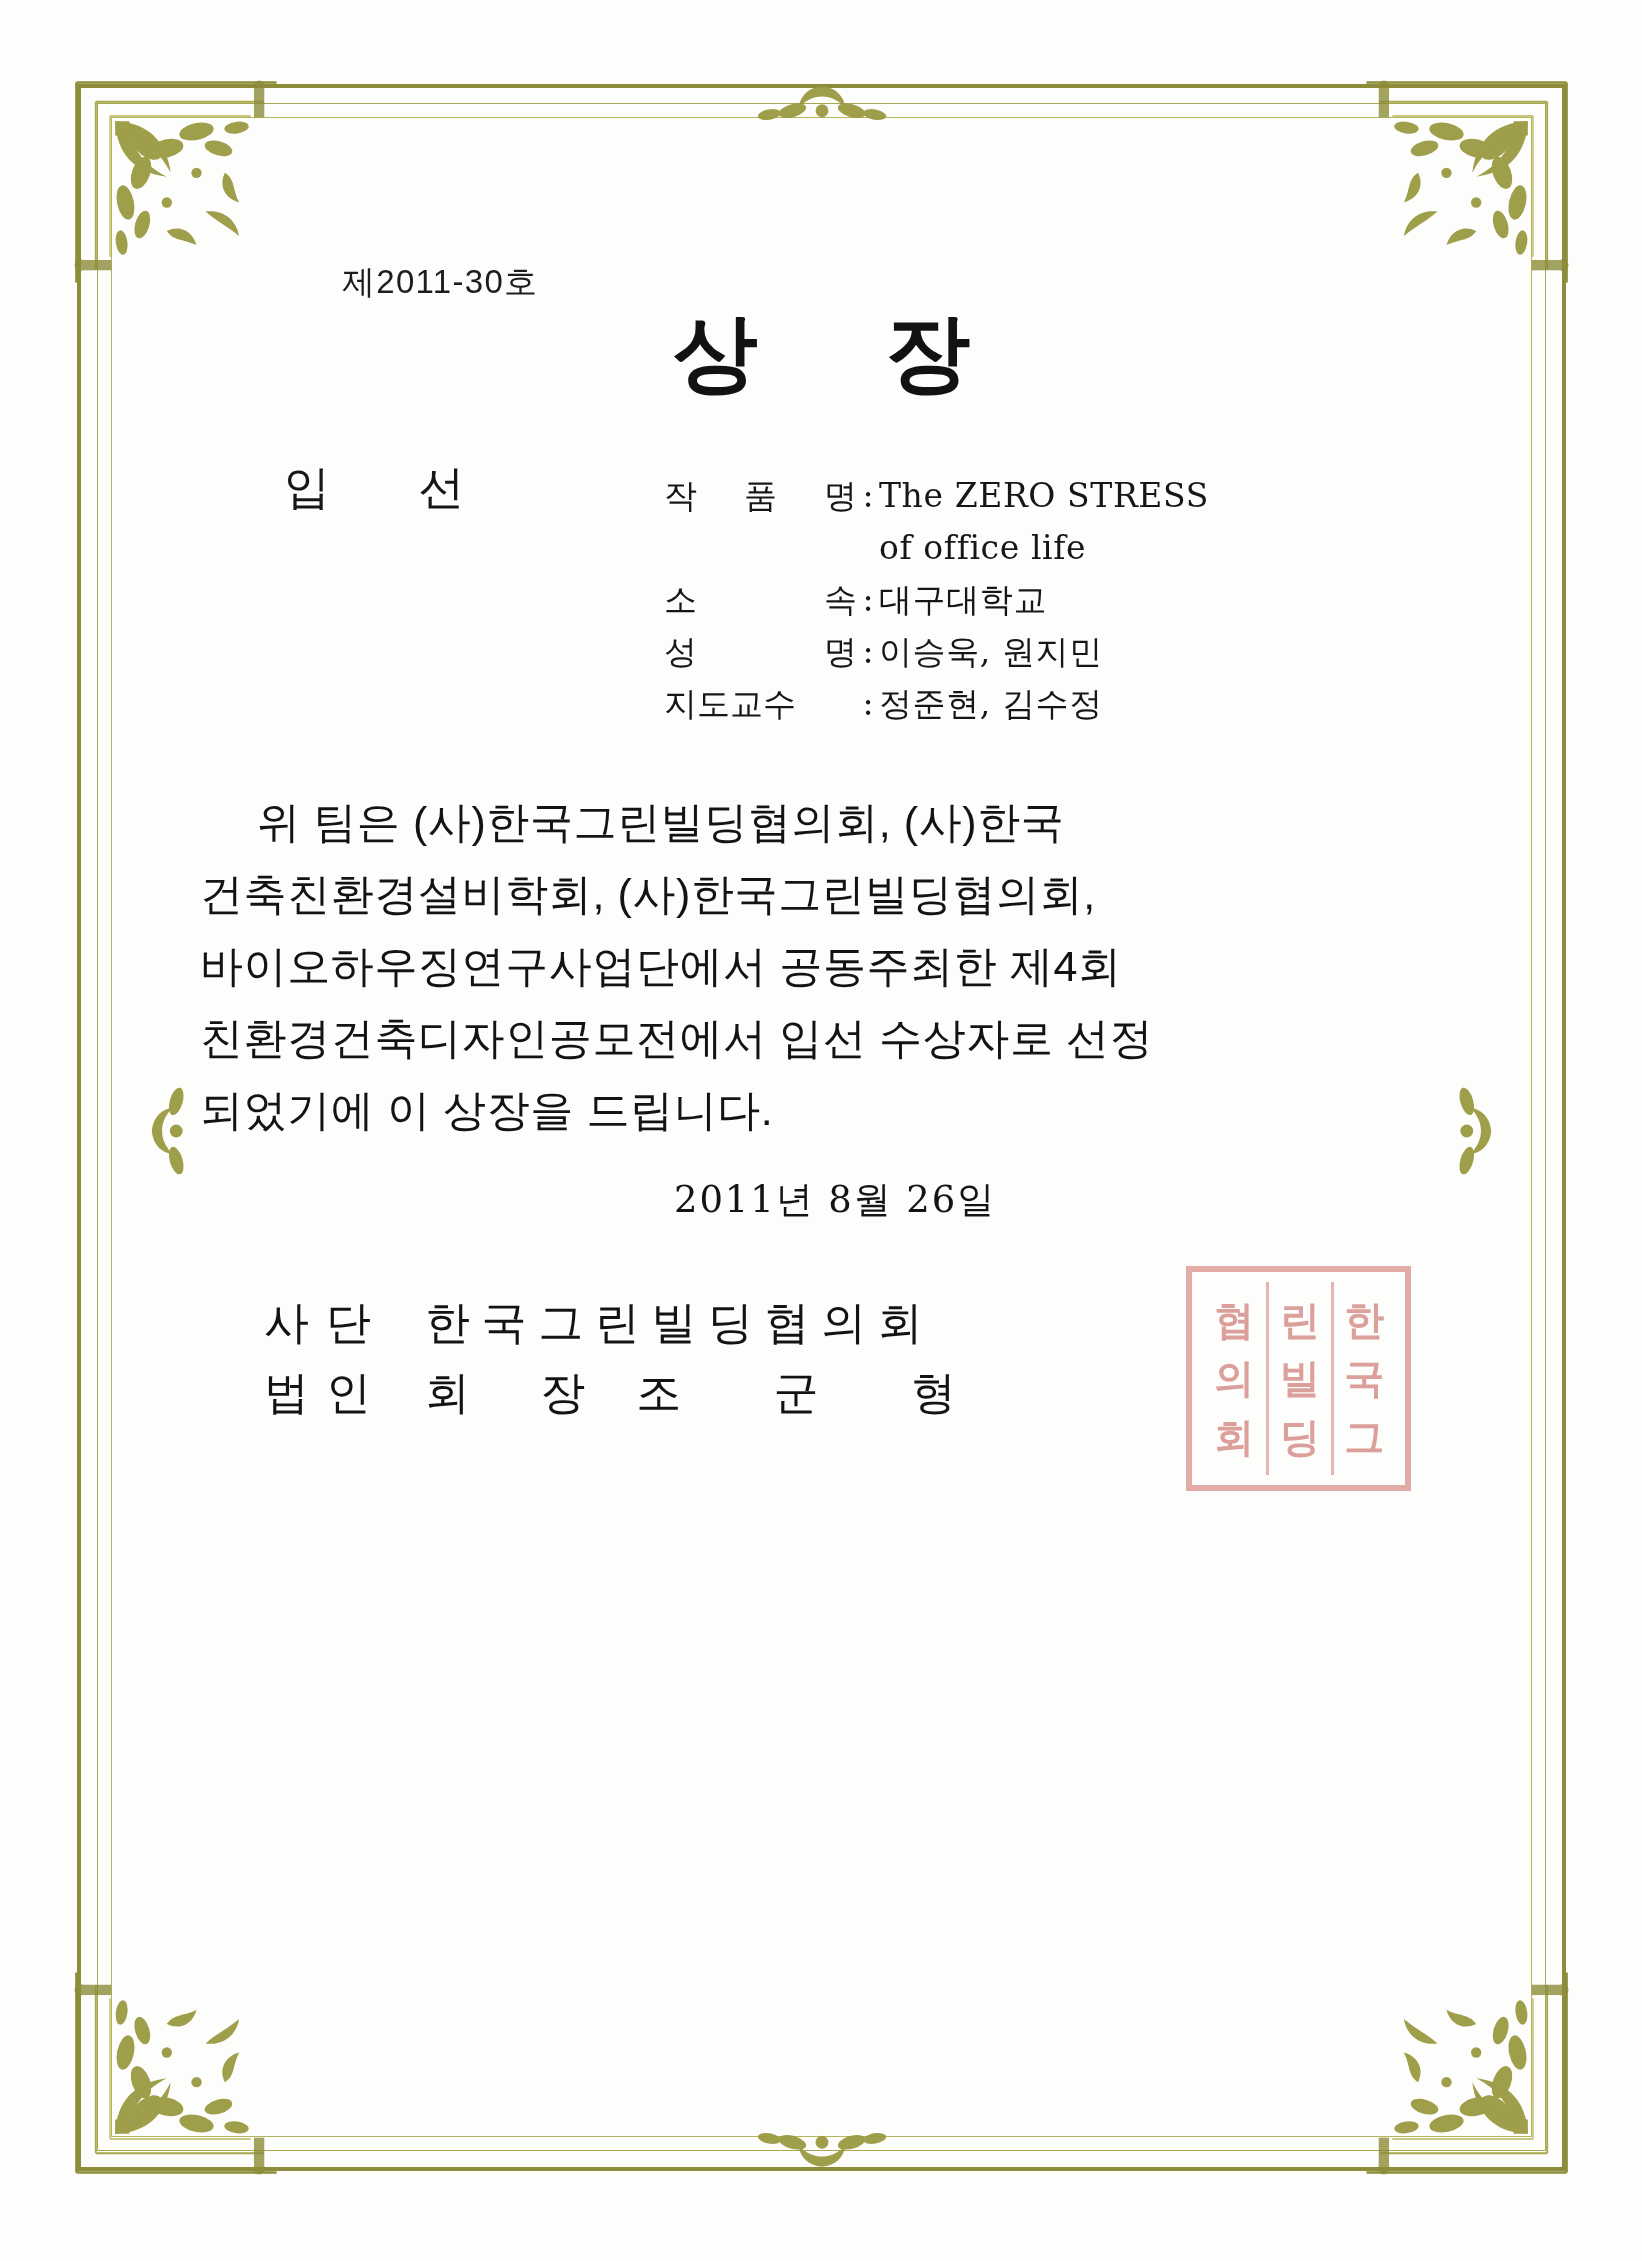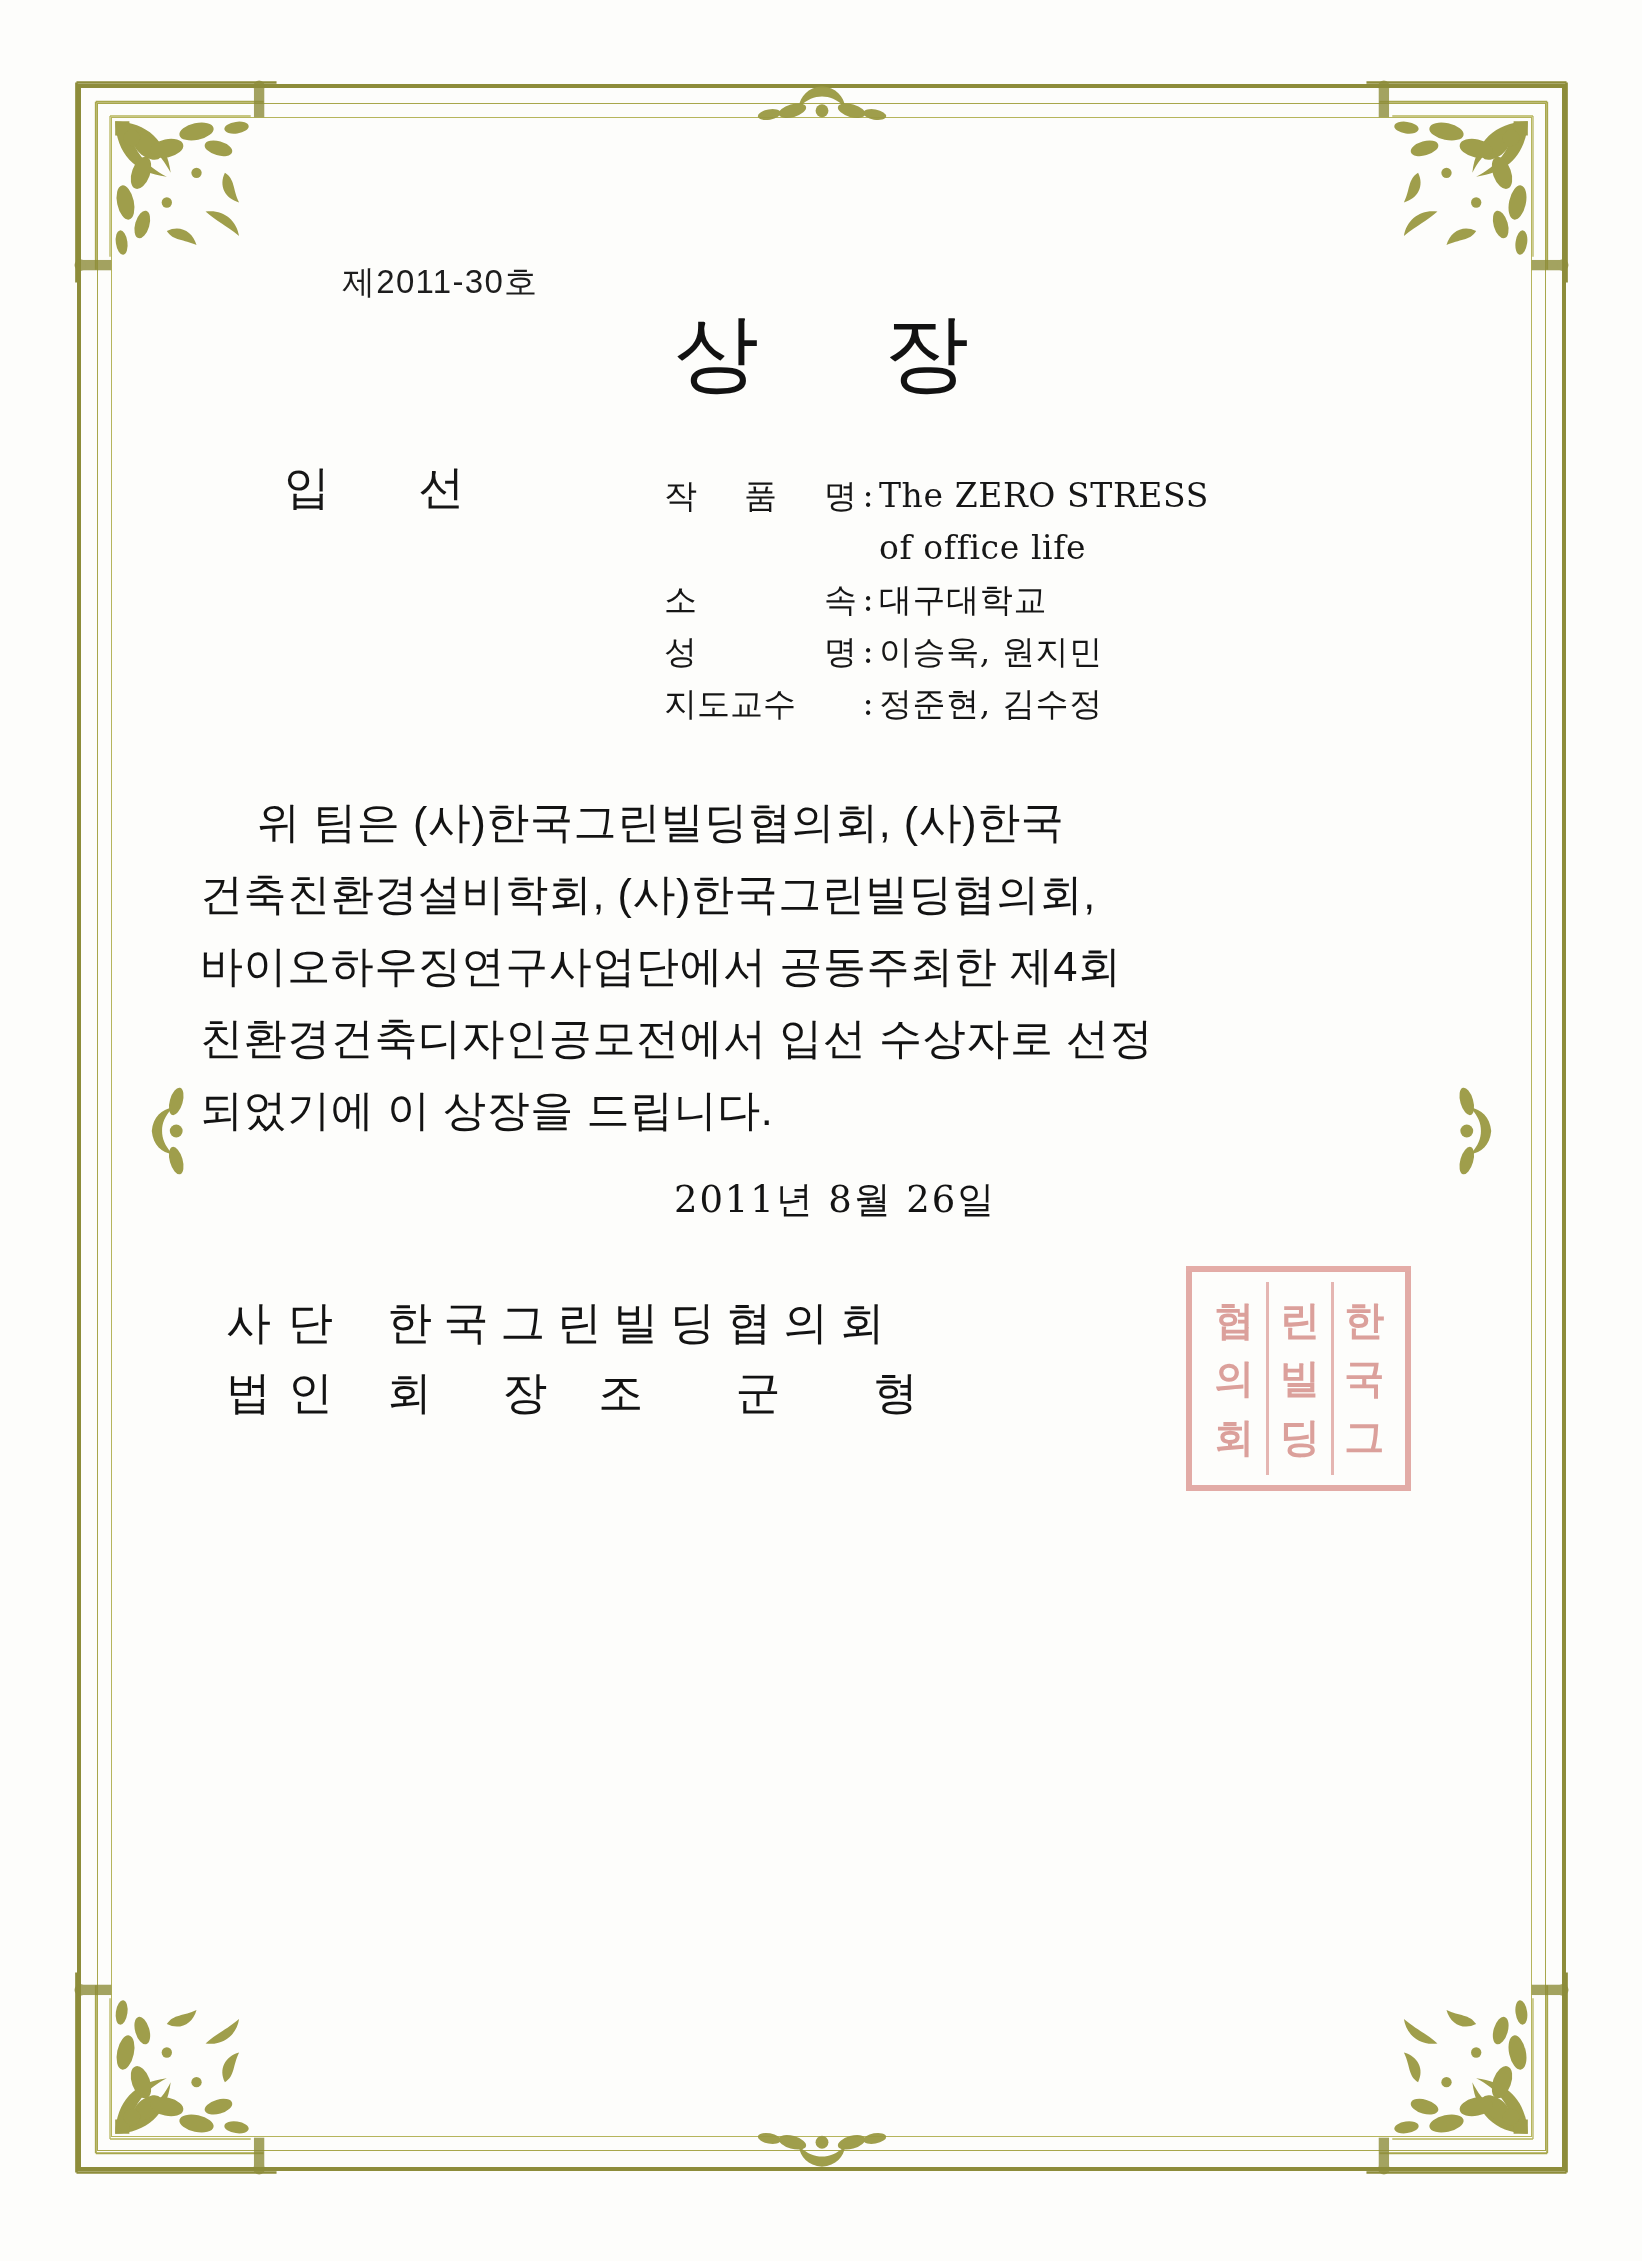--- a/index.html
+++ b/index.html
@@ -95,21 +95,21 @@
     margin-top: 28px;
   }
 
   .main-title {
     position: absolute;
     left: 0;
     right: 0;
     top: 161px;
     text-align: center;
     font-size: 85px;
-    font-weight: normal;
+    font-weight: bold;
     letter-spacing: 49px;
     text-indent: 49px;
     color: #121212;
     font-family: "DejaVu Serif", serif;
   }
 
   .award-rank {
     position: absolute;
     left: 155px;
     top: 322px;
@@ -180,21 +180,21 @@
 
   .signature {
     position: absolute;
     left: 97px;
     top: 1153px;
     font-size: 45px;
     line-height: 70px;
     color: #131313;
     font-family: "DejaVu Serif", serif;
   }
-  .sig-row { display: flex; align-items: flex-end; white-space: nowrap; }
+  .sig-row { display: flex; align-items: flex-end; white-space: nowrap; margin-left: 38px; }
   .sig-org-label {
     width: 161px;
     display: inline-block;
     letter-spacing: 17px;
   }
   .sig-org-name { letter-spacing: 11.6px; }
   .sig-title {
     width: 161px;
     display: inline-block;
     letter-spacing: 17px;

